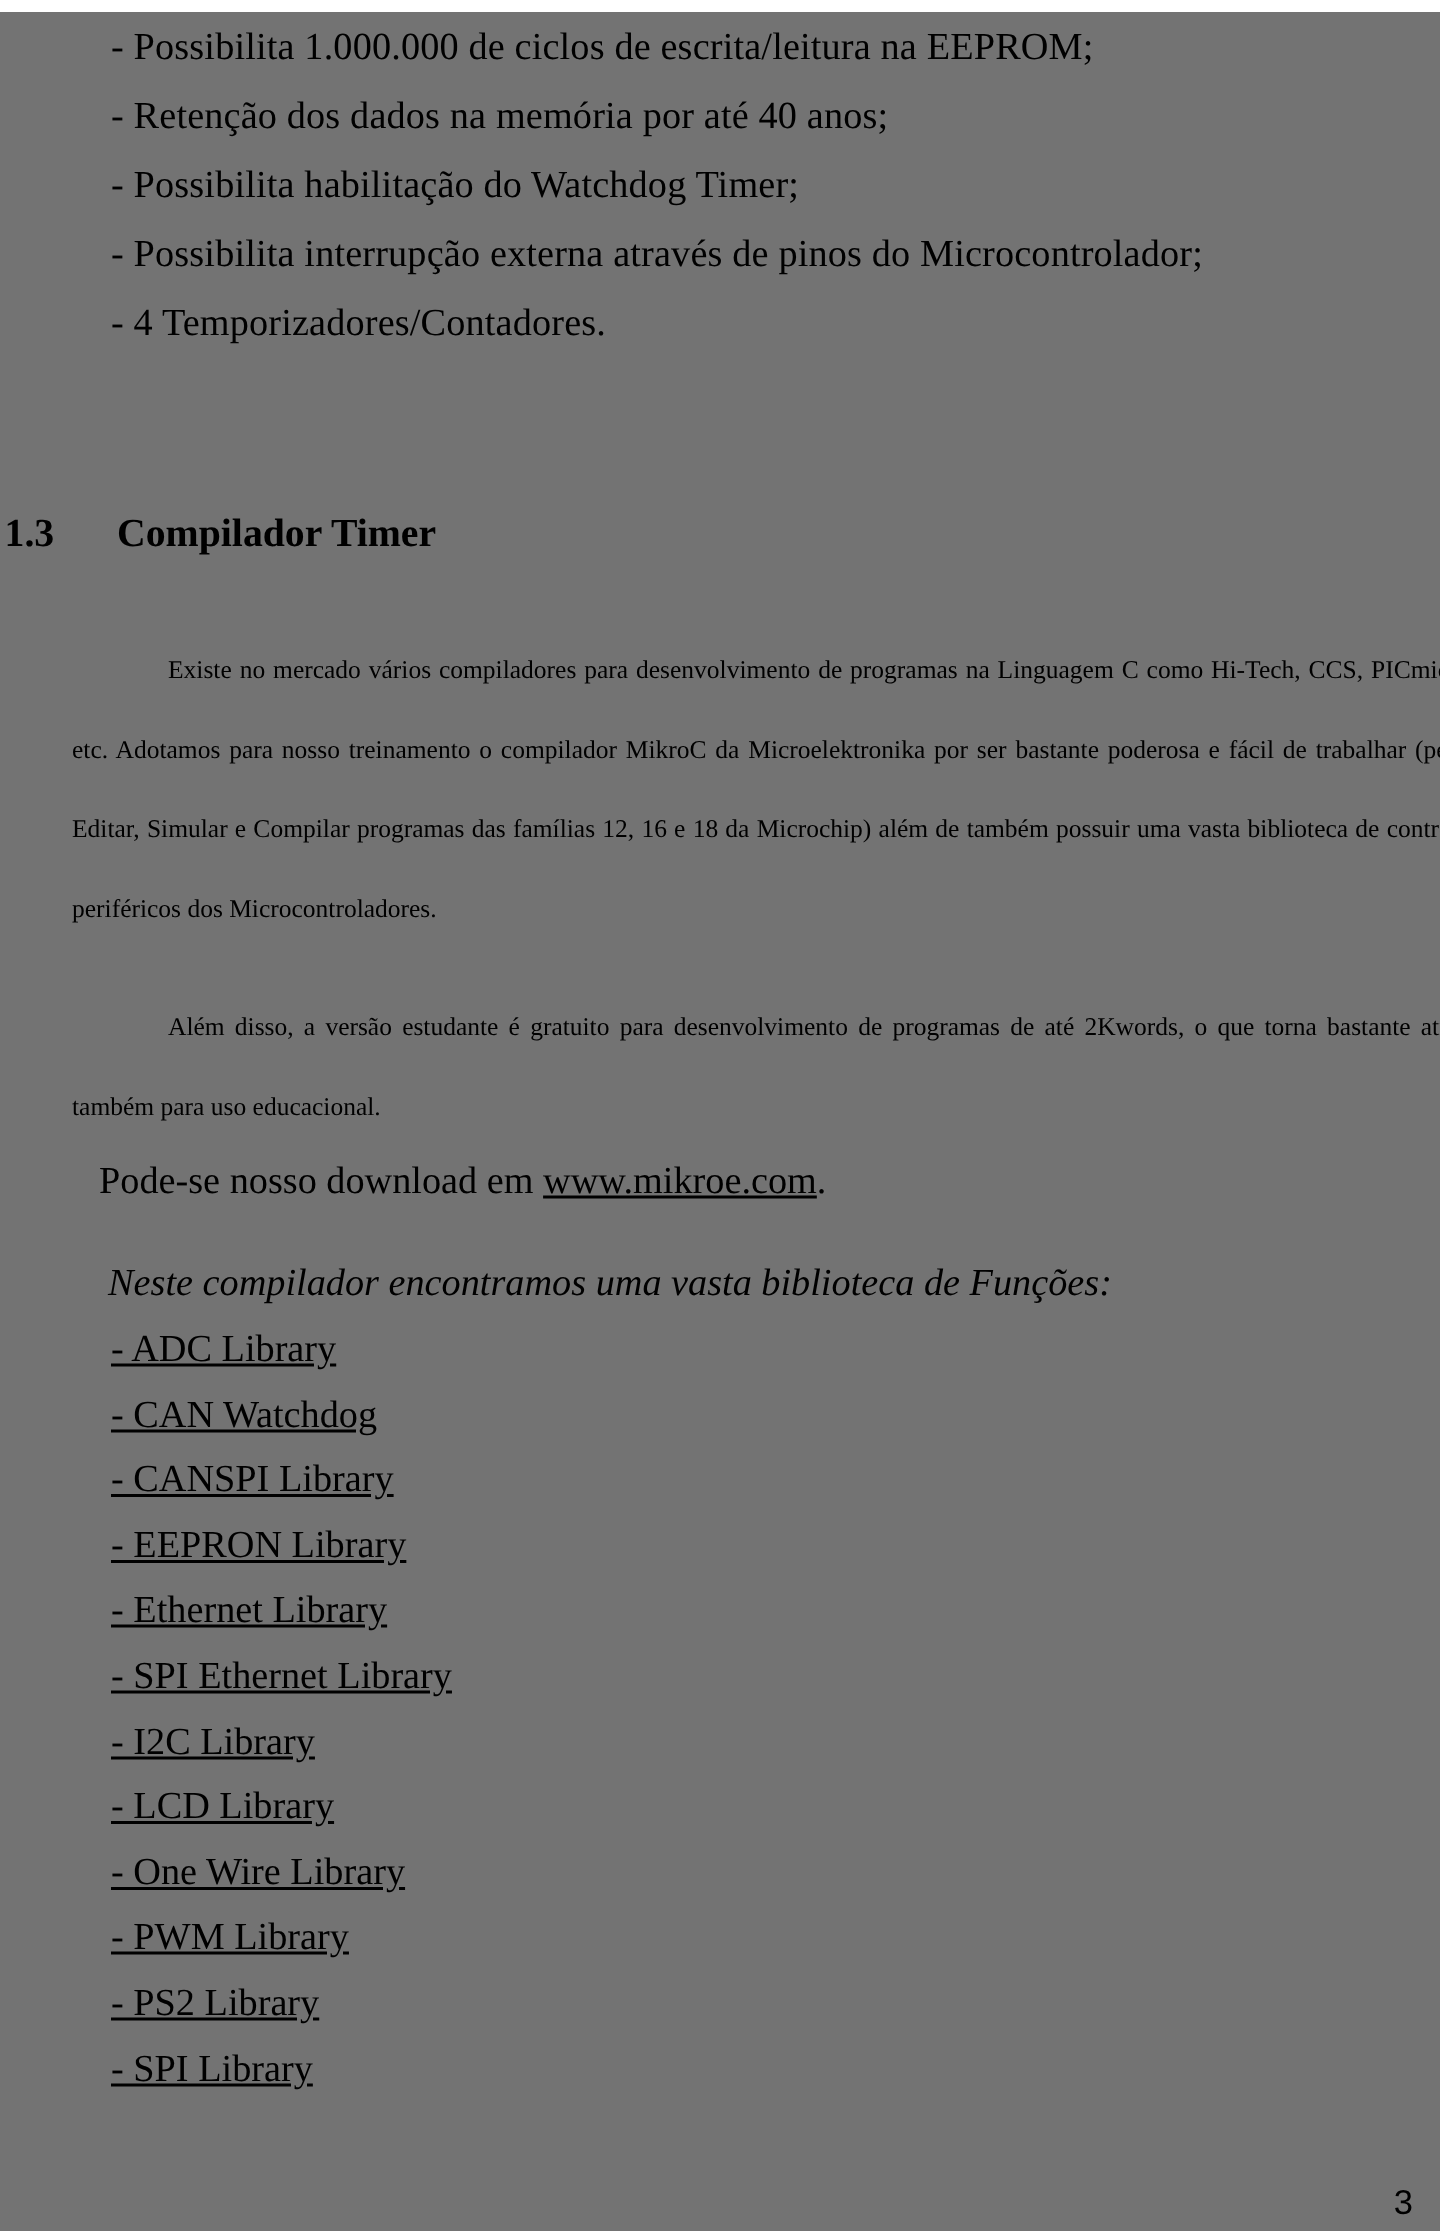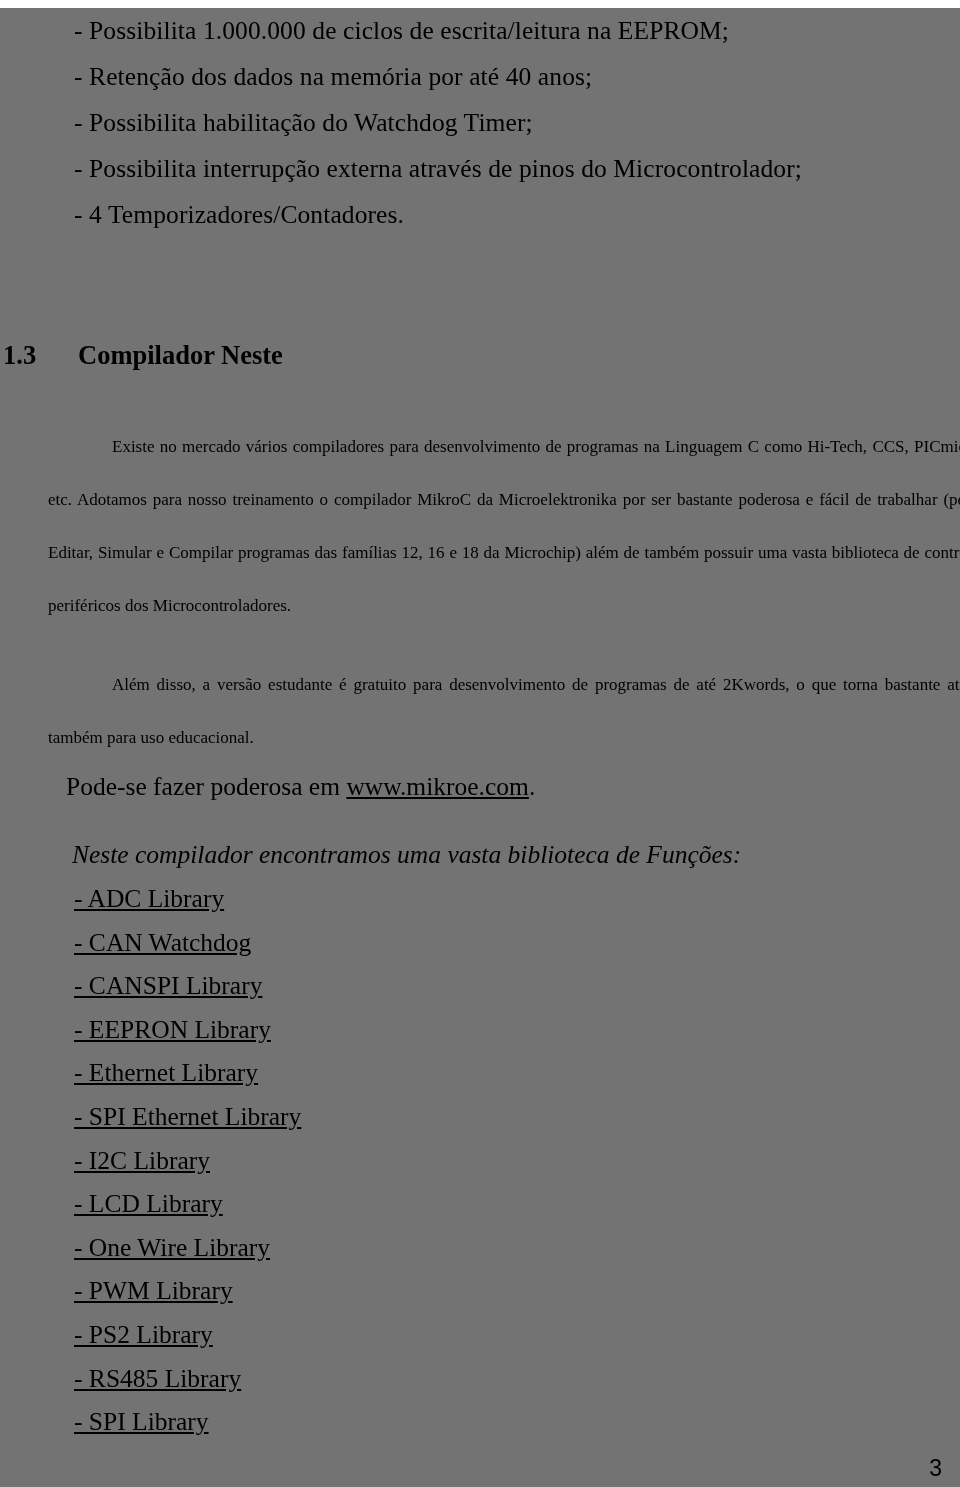--- a/index.html
+++ b/index.html
@@ -120,42 +120,41 @@
   <div class="feature-list">
     <div class="feature-item">- Possibilita 1.000.000 de ciclos de escrita/leitura na EEPROM;</div>
     <div class="feature-item">- Retenção dos dados na memória por até 40 anos;</div>
     <div class="feature-item">- Possibilita habilitação do Watchdog Timer;</div>
     <div class="feature-item">- Possibilita interrupção externa através de pinos do Microcontrolador;</div>
     <div class="feature-item">- 4 Temporizadores/Contadores.</div>
   </div>
 
   <div class="section-heading">
     <span class="section-number">1.3</span>
-    <span class="section-title">Compilador Neste</span>
+    <span class="section-title">Compilador Timer</span>
   </div>
 
   <p class="para p1">Existe no mercado vários compiladores para desenvolvimento de programas na Linguagem C como Hi-Tech, CCS, PICmicro C, etc. Adotamos para nosso treinamento o compilador MikroC da Microelektronika por ser bastante poderosa e fácil de trabalhar (permite Editar, Simular e Compilar programas das famílias 12, 16 e 18 da Microchip) além de também possuir uma vasta biblioteca de controle de periféricos dos Microcontroladores.</p>
 
   <p class="para p2">Além disso, a versão estudante é gratuito para desenvolvimento de programas de até 2Kwords, o que torna bastante atraente também para uso educacional.</p>
 
-  <div class="line-plain download-line"><span>Pode-se fazer poderosa em </span><span class="weblink">www.mikroe.com</span><span>.</span></div>
+  <div class="line-plain download-line"><span>Pode-se nosso download em </span><span class="weblink">www.mikroe.com</span><span>.</span></div>
 
   <div class="line-plain intro-line">Neste compilador encontramos uma vasta biblioteca de Funções:</div>
 
   <div class="library-list">
     <div class="library-item">- ADC Library</div>
     <div class="library-item">- CAN Watchdog</div>
     <div class="library-item">- CANSPI Library</div>
     <div class="library-item">- EEPRON Library</div>
     <div class="library-item">- Ethernet Library</div>
     <div class="library-item">- SPI Ethernet Library</div>
     <div class="library-item">- I2C Library</div>
     <div class="library-item">- LCD Library</div>
     <div class="library-item">- One Wire Library</div>
     <div class="library-item">- PWM Library</div>
     <div class="library-item">- PS2 Library</div>
-    <div class="library-item">- RS485 Library</div>
     <div class="library-item">- SPI Library</div>
   </div>
 
   <div class="page-number">3</div>
 
 </div>
 
 </body></html>

